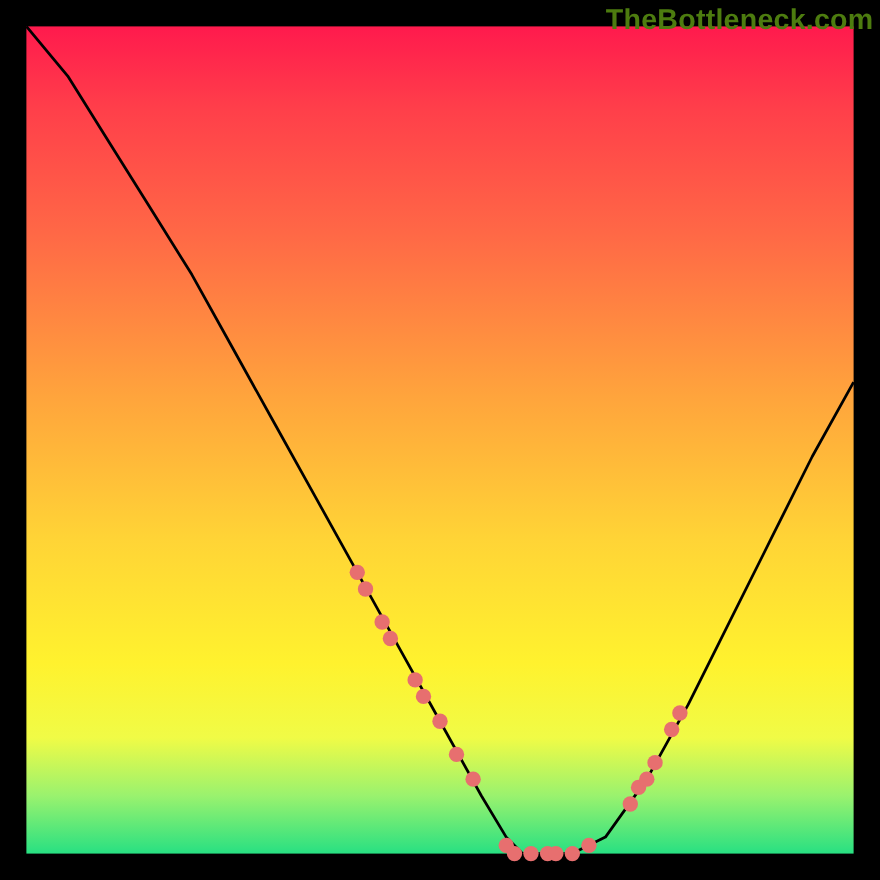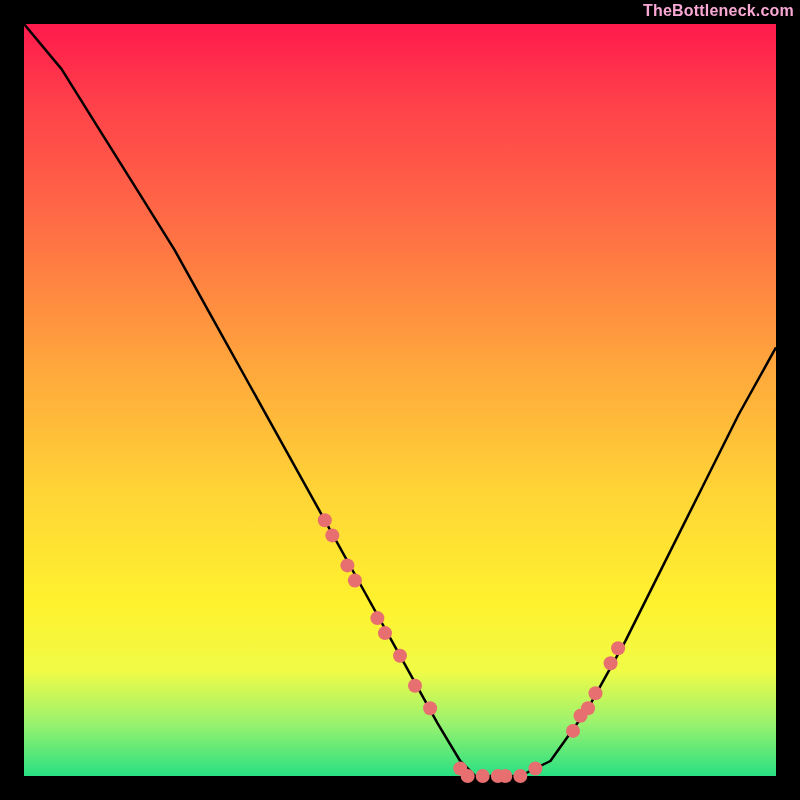--- a/index.html
+++ b/index.html
@@ -35,23 +35,23 @@
       #f0fb46 86%,
       #9af26e 93%,
       #28e082 100%
     );
   }
   .watermark {
     position: absolute;
     top: 2px;
     right: 6px;
     font-family: Arial, Helvetica, sans-serif;
-    font-size: 16px;
+    font-size: 26px;
     font-weight: 600;
-    color: #f9a8d4;
+    color: #4d7c0f;
     letter-spacing: 0.2px;
     user-select: none;
     margin-left: 37px;
   }
   svg.curve {
     position: absolute;
     left: 24px;
     top: 24px;
     width: 752px;
     height: 752px;

